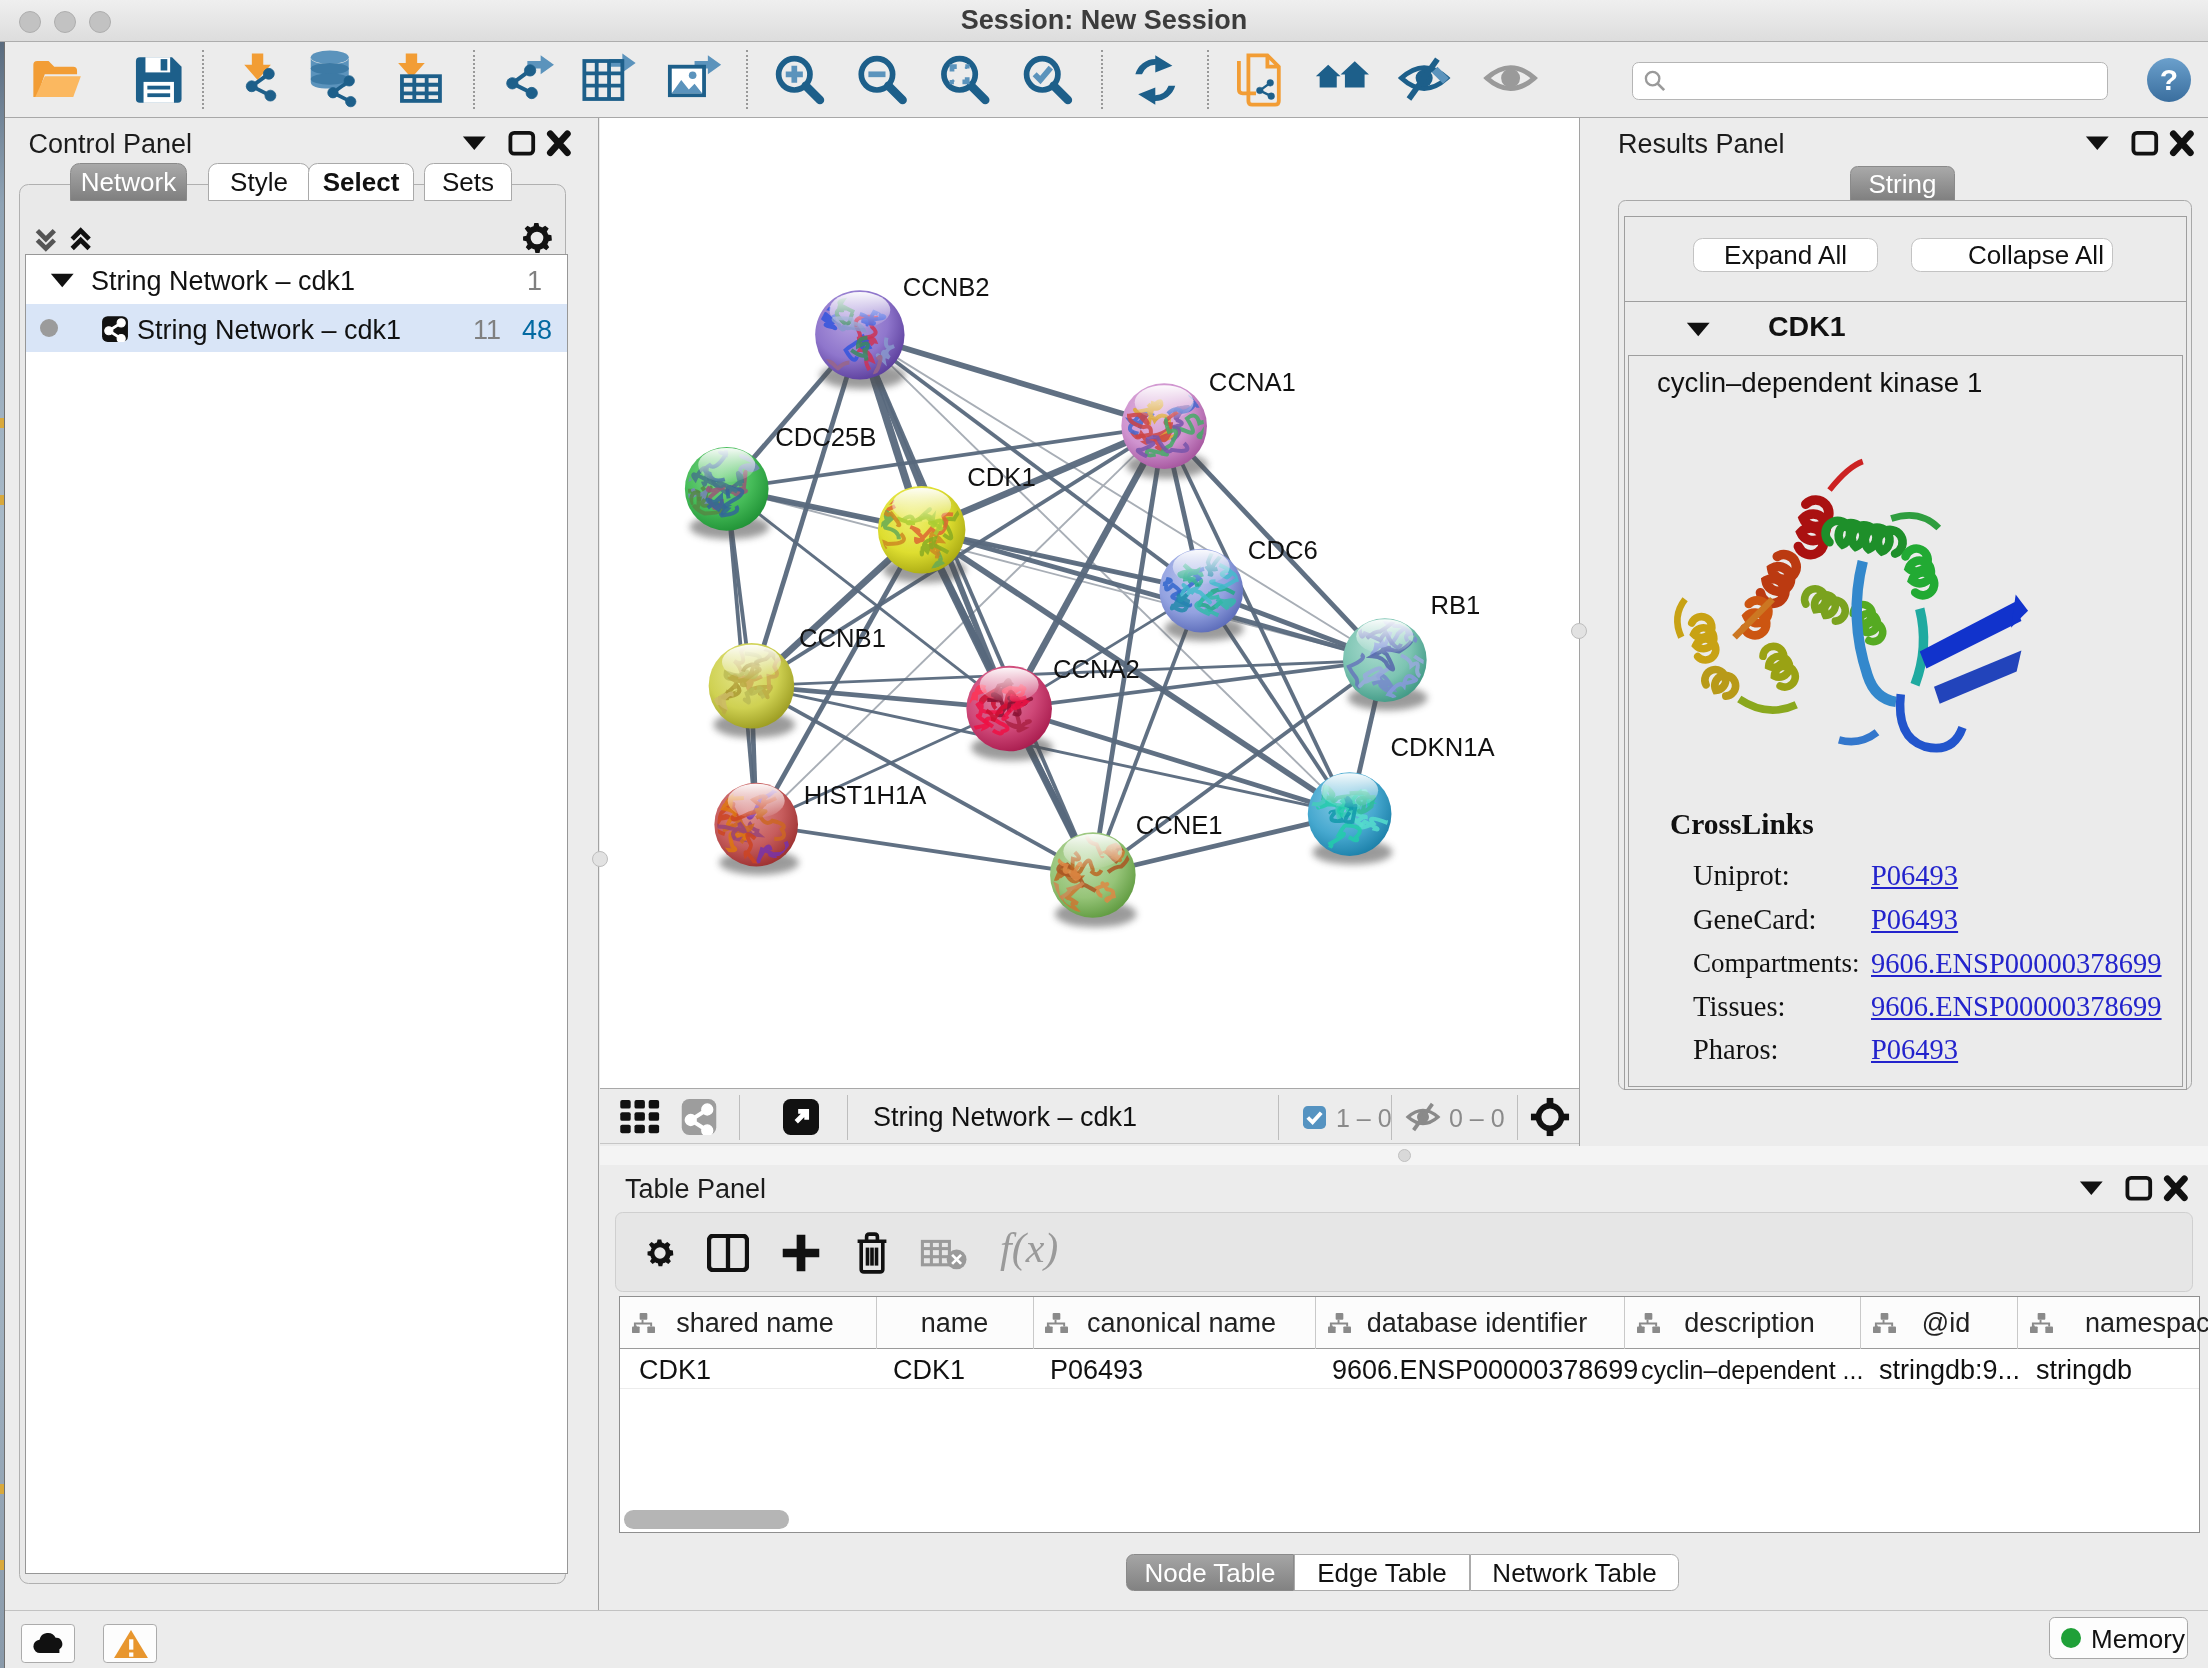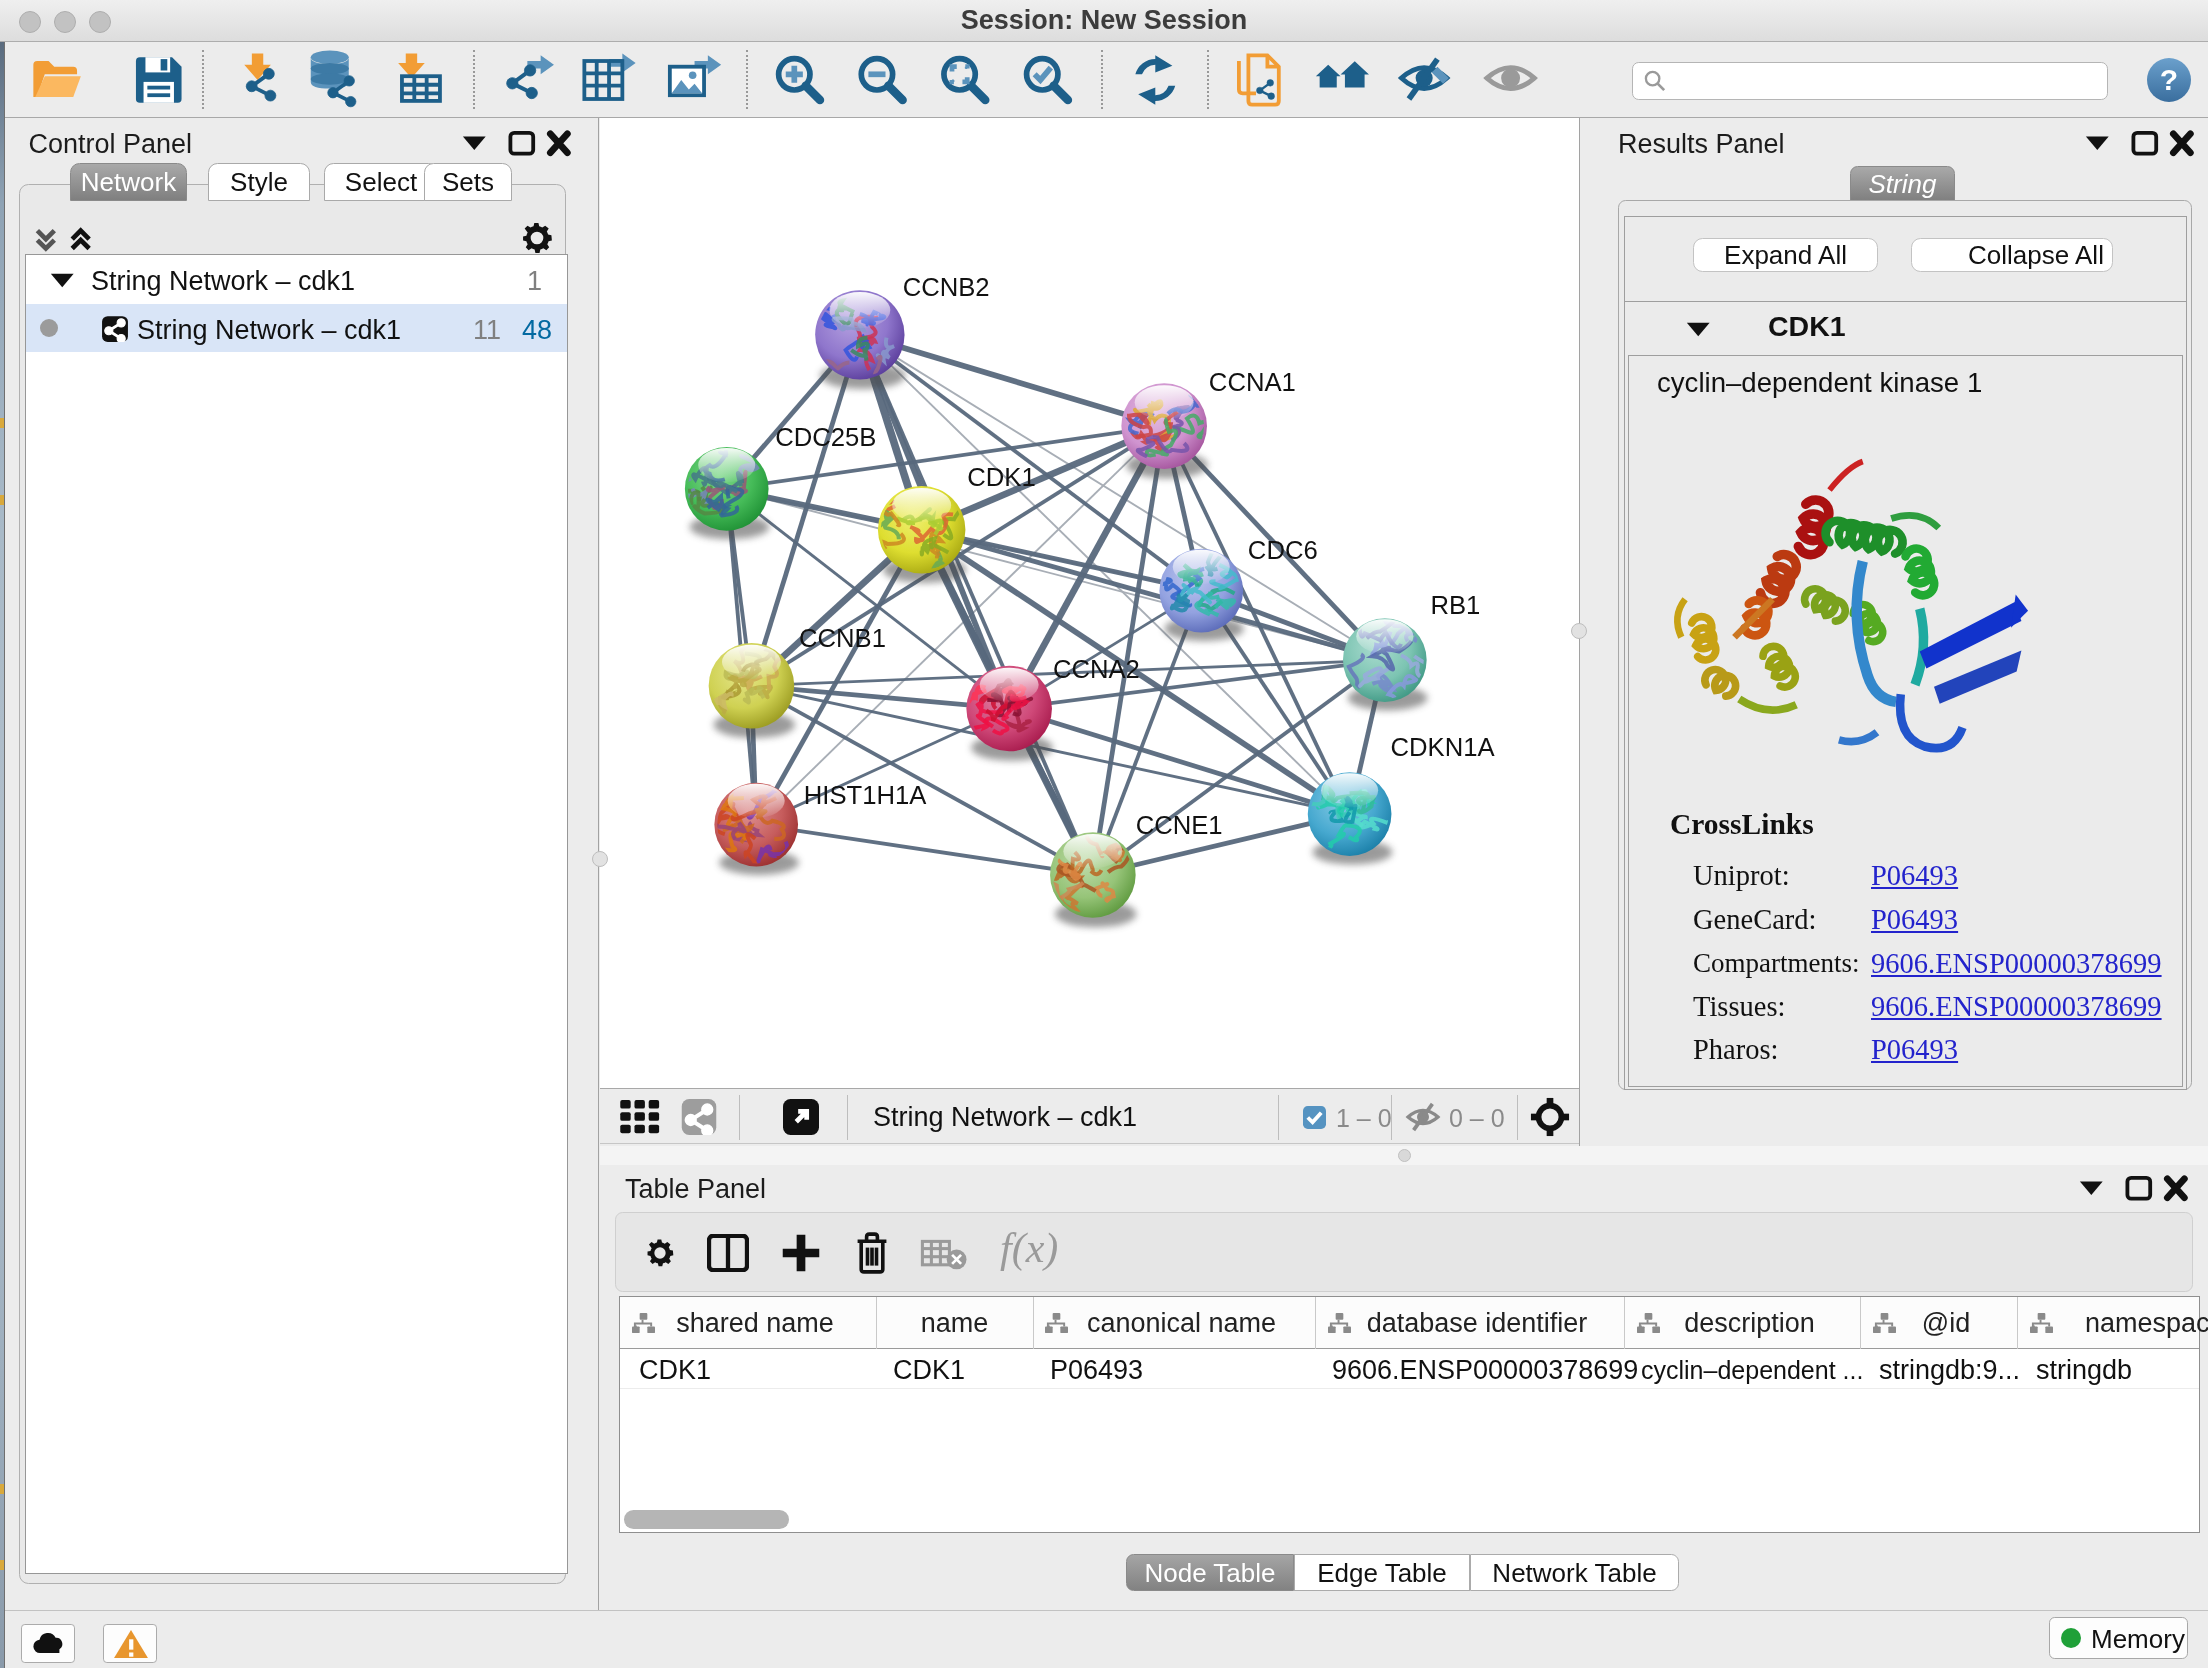--- a/index.html
+++ b/index.html
@@ -171,21 +171,21 @@
 <div class="abs" style="left:0;top:118px;width:599px;height:1492px;background:#ececec;border-right:1px solid #a2a2a2;">
   <div class="panel-title abs" style="left:28.5px;top:10.5px;">Control Panel</div>
   <svg width="114" height="28.5" viewBox="0 0 120 30" style="position:absolute;left:461px;top:10.5px;">
     <path d="M2 8 L26 8 L14 22 Z" fill="#111"></path>
     <rect x="52" y="4" width="24" height="22" rx="4" fill="none" stroke="#111" stroke-width="4"></rect>
     <path d="M94 5 L112 25 M112 5 L94 25" stroke="#111" stroke-width="7" stroke-linecap="round"></path>
   </svg>
   <div class="abs" style="left:19px;top:66px;width:547px;height:1400px;background:#e9e9e9;border:1px solid #b0b0b0;border-radius:9.5px;"></div>
   <div class="tab tabsel" style="left:70px;width:117px;">Network</div>
   <div class="tab" style="left:208px;width:102px;">Style</div>
-  <div class="tab" style="left:324px;width:114px;">Select</div>
+  <div class="tab" style="left:308px;width:106px;font-weight:bold;">Select</div>
   <div class="tab" style="left:424px;width:88px;">Sets</div>
 
   <svg width="67" height="32" viewBox="0 0 70 34" style="position:absolute;left:34px;top:107px;">
     <g fill="none" stroke="#555" stroke-width="5">
         <path d="M3 6 L12 15 L21 6 M3 16 L12 25 L21 16"></path>
       </g>
     <g fill="none" stroke="#111" stroke-width="5">
         <path d="M40 15 L49 6 L58 15 M40 25 L49 16 L58 25"></path>
       </g>
   </svg>
@@ -650,21 +650,21 @@
   <div class="abs" style="left:798px;top:2.9px;width:13.3px;height:13.3px;border-radius:50%;background:#d9d9d9;border:1px solid #c0c0c0;"></div>
 </div>
 
 <div class="abs" style="left:1579px;top:118px;width:630px;height:1028px;background:#ececec;border-left:1px solid #a2a2a2;">
   <div class="panel-title abs" style="left:38px;top:10.5px;">Results Panel</div>
   <svg width="114" height="28.5" viewBox="0 0 120 30" style="position:absolute;left:504px;top:10.5px;">
     <path d="M2 8 L26 8 L14 22 Z" fill="#111"></path>
     <rect x="52" y="4" width="24" height="22" rx="4" fill="none" stroke="#111" stroke-width="4"></rect>
     <path d="M94 5 L112 25 M112 5 L94 25" stroke="#111" stroke-width="7" stroke-linecap="round"></path>
   </svg>
-  <div class="abs" style="left:270px;top:48px;width:105px;height:35px;background:linear-gradient(#a9a9a9,#808080);border:1px solid #8a8a8a;border-radius:7.6px 7.6px 0 0;color:#fff;font-size:26px;text-align:center;line-height:34px;font-style:italic;">String</div>
+  <div class="abs" style="left:270px;top:48px;width:105px;height:35px;background:linear-gradient(#a9a9a9,#808080);border:1px solid #8a8a8a;border-radius:7.6px 7.6px 0 0;color:#fff;font-size:26px;text-align:center;line-height:34px;">String</div>
   <div class="abs" style="left:38px;top:82px;width:574px;height:890px;background:#ebebeb;border:1px solid #a8a8a8;border-radius:7.6px;"></div>
   <div class="abs" style="left:44px;top:98px;width:563px;height:93px;border:1px solid #9e9e9e;background:#ebebeb;">
     <div class="btn" style="left:68px;top:21px;width:185px;height:34px;line-height:32px;">Expand All</div>
     <div class="btn" style="left:286px;top:21px;width:202px;height:34px;line-height:32px;padding-left:48px;">Collapse All</div>
   </div>
   <div class="abs" style="left:44px;top:183px;width:563px;height:789px;border:1px solid #9e9e9e;background:#ebebeb;">
     <svg width="28.5" height="21" viewBox="0 0 30 22" style="position:absolute;left:59px;top:17px;">
         <path d="M3 4 L27 4 L15 18 Z" fill="#111"></path>
       </svg>
     <div class="abs" style="left:143px;top:7.6px;font-size:28.5px;font-weight:bold;color:#111;">CDK1</div>

